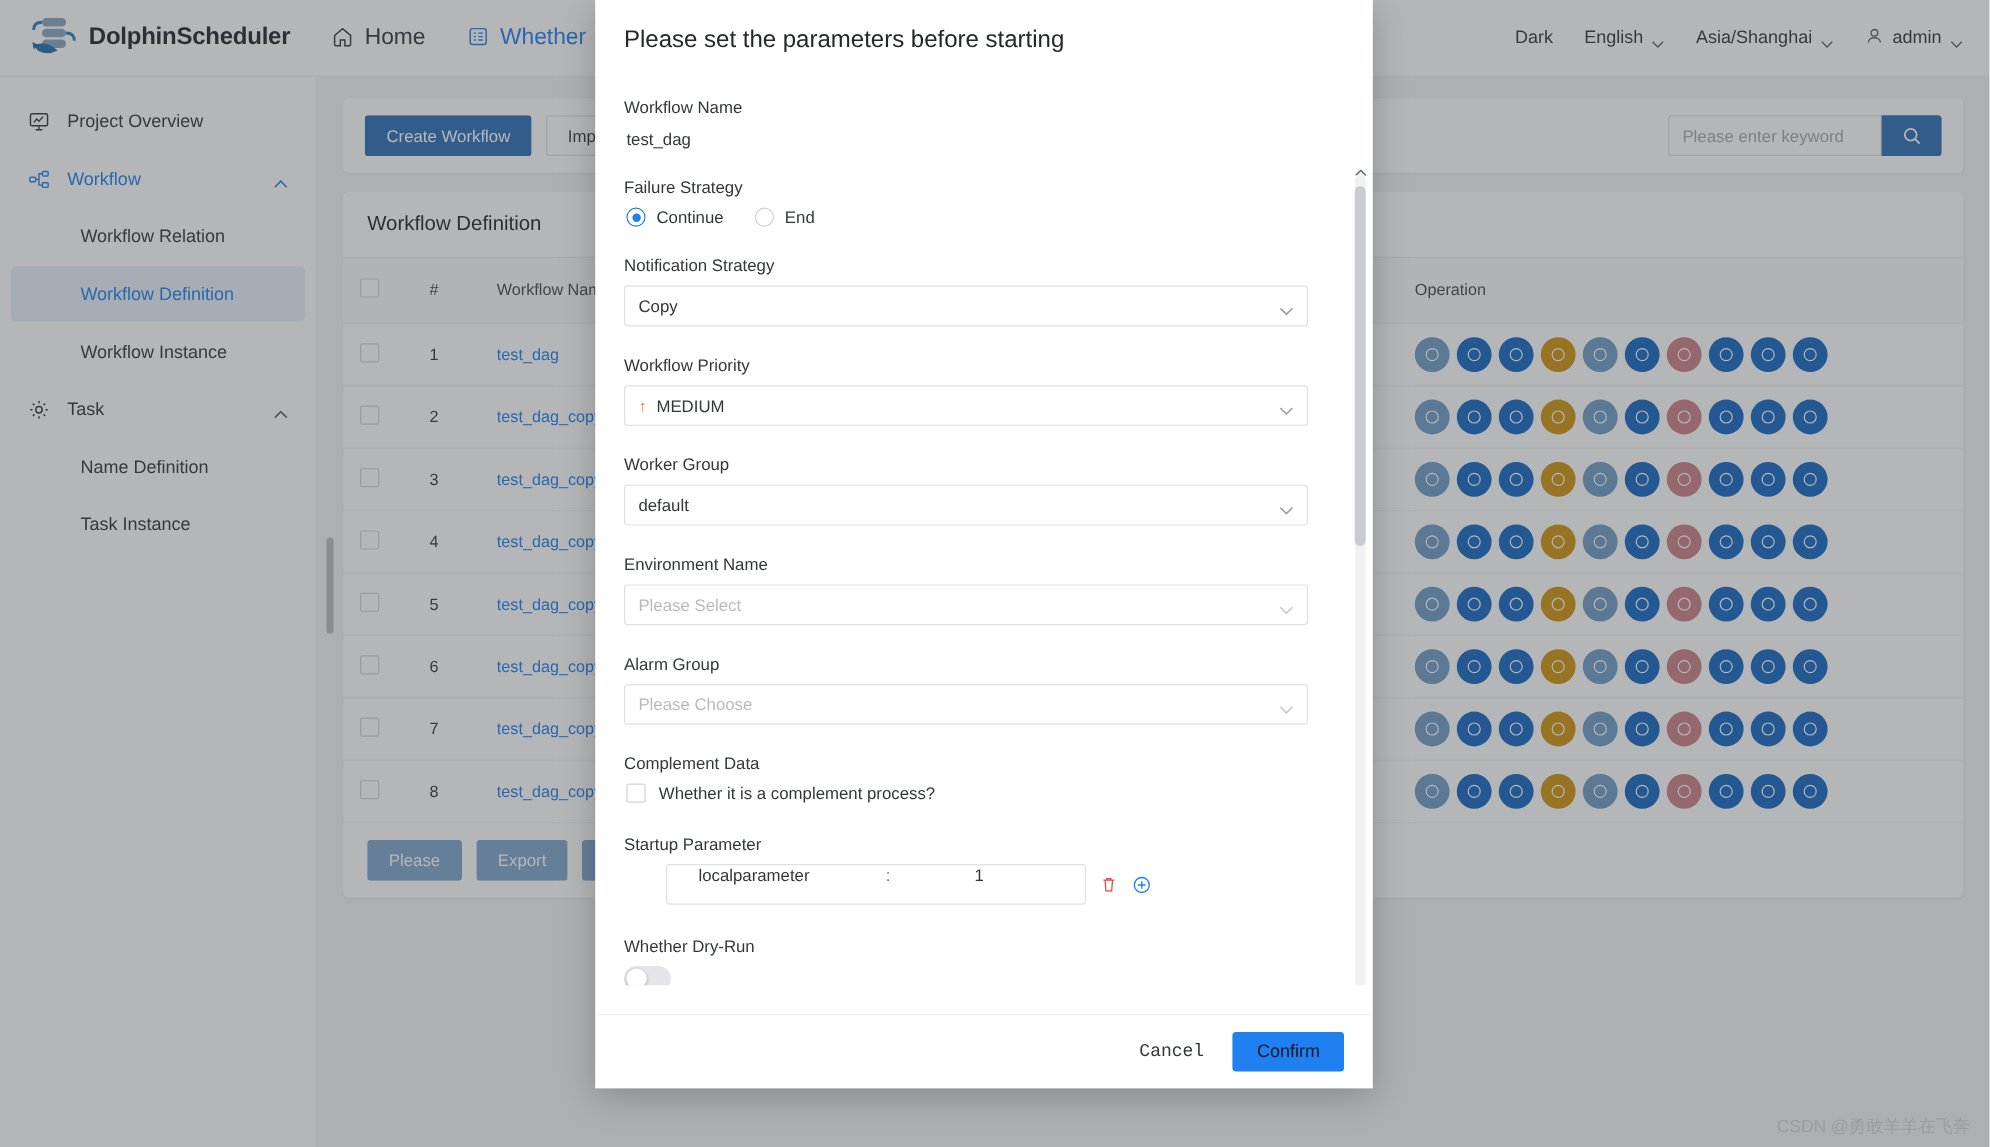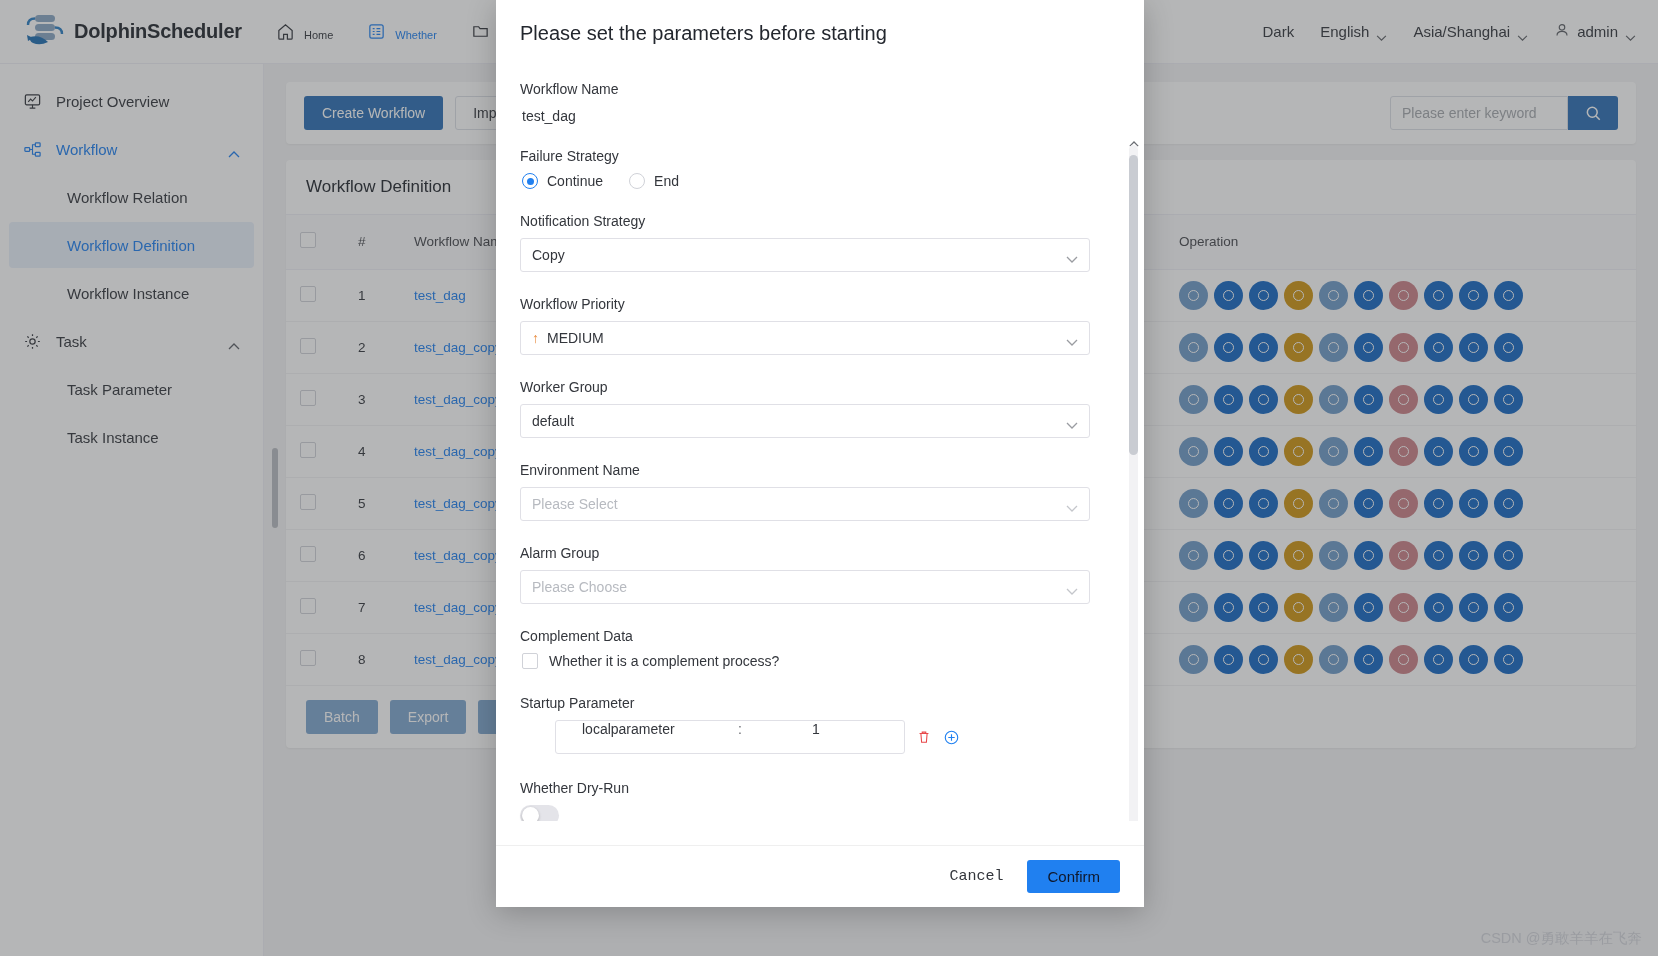--- a/index.html
+++ b/index.html
@@ -26,22 +26,22 @@
     padding: 0 22px;
     z-index: 2;
   }
   .brand { display: flex; align-items: center; gap: 8px; margin-right: 34px; }
   .brand-logo { width: 44px; height: 40px; position: relative; }
   .brand-name {
     font-size: 20px; font-weight: 700; color: #23272e; letter-spacing: -.2px;
   }
   .nav { display: flex; align-items: center; gap: 34px; }
   .nav-item {
-    display: flex; align-items: flex-end; gap: 9px;
-    font-size: 11px; color: #33363c; cursor: pointer;
+    display: flex; align-items: flex-start; gap: 9px;
+    font-size: 19px; color: #33363c; cursor: pointer;
     white-space: nowrap;
   }
   .nav-item.active { color: #2080f0; }
   .nav-icon { width: 19px; height: 19px; display: inline-flex; align-items: center; justify-content: center; }
   .topbar-right {
     margin-left: auto; display: flex; align-items: center; gap: 26px;
     font-size: 15px; color: #33363c;
   }
   .tb-r { display: flex; align-items: center; gap: 7px; cursor: pointer; white-space: nowrap; }
   .caret { display: inline-block; width: 11px; height: 7px; }
@@ -357,21 +357,21 @@
           </svg>
       </span>
       <span>Task</span>
       <span class="side-chevron">
         <svg width="12" height="8" viewBox="0 0 12 8">
             <path d="M1 6l5-5 5 5" fill="none" stroke="#5d6066" stroke-width="1.3"></path>
           </svg>
       </span>
     </div>
     <div class="side-item sub">
-      <span>Task Parameter</span>
+      <span>Name Definition</span>
     </div>
     <div class="side-item sub">
       <span>Task Instance</span>
     </div>
   </div>
 
   <div class="main">
 
     <div class="card toolbar-card">
       <button class="btn btn-primary">Create Workflow</button>
@@ -915,21 +915,21 @@
                     <svg width="15" height="15" viewBox="0 0 18 18">
                       <circle cx="9" cy="9" r="6" fill="none" stroke="#fff" stroke-width="1.2"></circle>
                     </svg>
                   </span>
                 </div>
               </td>
             </tr>
           </tbody>
       </table>
       <div class="bottom-actions">
-        <button class="btn btn-disabled">Batch</button>
+        <button class="btn btn-disabled">Please</button>
         <button class="btn btn-disabled">Export</button>
         <button class="btn btn-disabled">Batch Copy</button>
       </div>
     </div>
   </div>
 
   <div class="page-scroll"></div>
 
   <div class="mask"></div>
 

